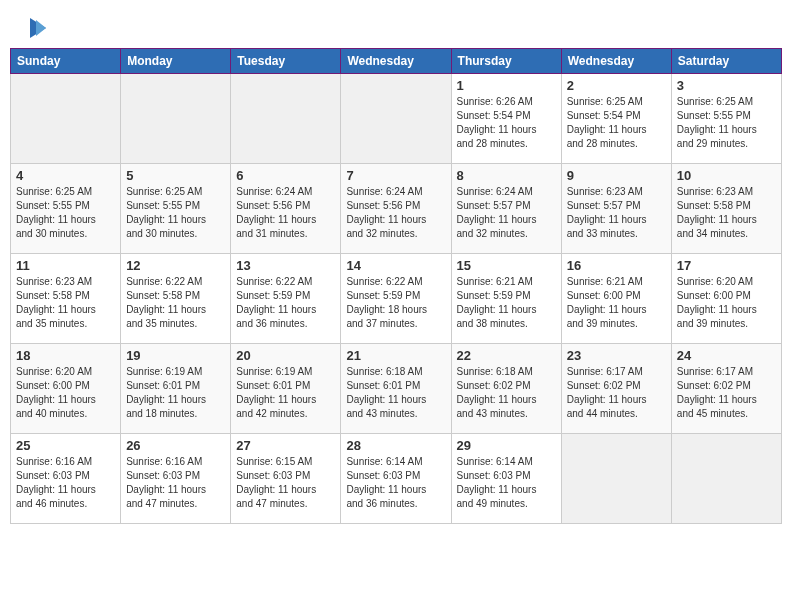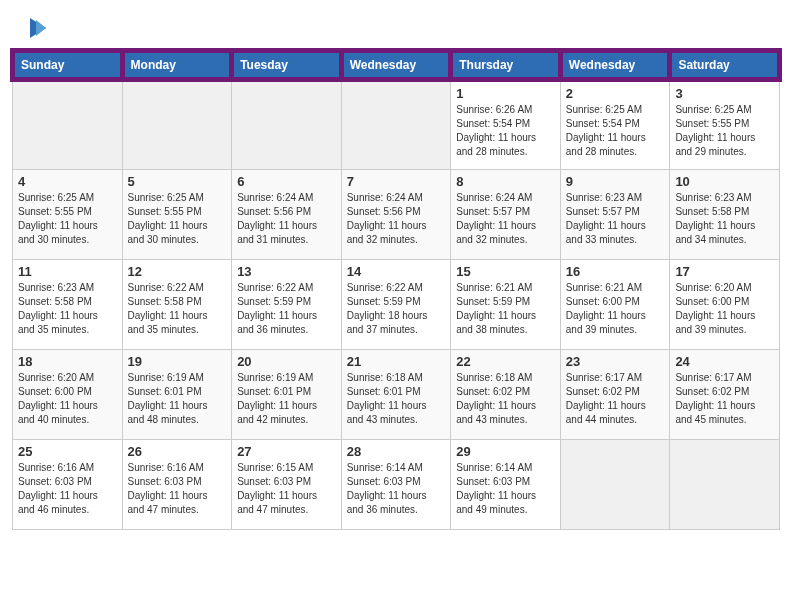--- a/index.html
+++ b/index.html
@@ -50,21 +50,21 @@
       width: 100%;
       border-collapse: collapse;
       font-size: 10.5px;
     }
     thead th {
       background-color: #2e6db4;
       color: #fff;
       text-align: left;
       padding: 5px 6px;
       font-size: 12px;
-      border: 5px solid #701a75;
+      border: 1px solid #701a75;
     }
     tbody td {
       border: 1px solid #ccc;
       vertical-align: top;
       padding: 4px 5px;
       width: calc(100% / 7);
       min-height: 80px;
       height: 90px;
     }
     .day-num {
@@ -141,21 +141,21 @@
         <td><span class="day-num">11</span><span class="cell-text">Sunrise: 6:23 AM</span><br><span class="cell-text">Sunset: 5:58 PM</span><br><span class="cell-text">Daylight: 11 hours and 35 minutes.</span></td>
         <td><span class="day-num">12</span><span class="cell-text">Sunrise: 6:22 AM</span><br><span class="cell-text">Sunset: 5:58 PM</span><br><span class="cell-text">Daylight: 11 hours and 35 minutes.</span></td>
         <td><span class="day-num">13</span><span class="cell-text">Sunrise: 6:22 AM</span><br><span class="cell-text">Sunset: 5:59 PM</span><br><span class="cell-text">Daylight: 11 hours and 36 minutes.</span></td>
         <td><span class="day-num">14</span><span class="cell-text">Sunrise: 6:22 AM</span><br><span class="cell-text">Sunset: 5:59 PM</span><br><span class="cell-text">Daylight: 18 hours and 37 minutes.</span></td>
         <td><span class="day-num">15</span><span class="cell-text">Sunrise: 6:21 AM</span><br><span class="cell-text">Sunset: 5:59 PM</span><br><span class="cell-text">Daylight: 11 hours and 38 minutes.</span></td>
         <td><span class="day-num">16</span><span class="cell-text">Sunrise: 6:21 AM</span><br><span class="cell-text">Sunset: 6:00 PM</span><br><span class="cell-text">Daylight: 11 hours and 39 minutes.</span></td>
         <td><span class="day-num">17</span><span class="cell-text">Sunrise: 6:20 AM</span><br><span class="cell-text">Sunset: 6:00 PM</span><br><span class="cell-text">Daylight: 11 hours and 39 minutes.</span></td>
       </tr>
       <tr>
         <td><span class="day-num">18</span><span class="cell-text">Sunrise: 6:20 AM</span><br><span class="cell-text">Sunset: 6:00 PM</span><br><span class="cell-text">Daylight: 11 hours and 40 minutes.</span></td>
-        <td><span class="day-num">19</span><span class="cell-text">Sunrise: 6:19 AM</span><br><span class="cell-text">Sunset: 6:01 PM</span><br><span class="cell-text">Daylight: 11 hours and 48 minutes.</span></td>
+        <td><span class="day-num">19</span><span class="cell-text">Sunrise: 6:19 AM</span><br><span class="cell-text">Sunset: 6:01 PM</span><br><span class="cell-text">Daylight: 11 hours and 18 minutes.</span></td>
         <td><span class="day-num">20</span><span class="cell-text">Sunrise: 6:19 AM</span><br><span class="cell-text">Sunset: 6:01 PM</span><br><span class="cell-text">Daylight: 11 hours and 42 minutes.</span></td>
         <td><span class="day-num">21</span><span class="cell-text">Sunrise: 6:18 AM</span><br><span class="cell-text">Sunset: 6:01 PM</span><br><span class="cell-text">Daylight: 11 hours and 43 minutes.</span></td>
         <td><span class="day-num">22</span><span class="cell-text">Sunrise: 6:18 AM</span><br><span class="cell-text">Sunset: 6:02 PM</span><br><span class="cell-text">Daylight: 11 hours and 43 minutes.</span></td>
         <td><span class="day-num">23</span><span class="cell-text">Sunrise: 6:17 AM</span><br><span class="cell-text">Sunset: 6:02 PM</span><br><span class="cell-text">Daylight: 11 hours and 44 minutes.</span></td>
         <td><span class="day-num">24</span><span class="cell-text">Sunrise: 6:17 AM</span><br><span class="cell-text">Sunset: 6:02 PM</span><br><span class="cell-text">Daylight: 11 hours and 45 minutes.</span></td>
       </tr>
       <tr>
         <td><span class="day-num">25</span><span class="cell-text">Sunrise: 6:16 AM</span><br><span class="cell-text">Sunset: 6:03 PM</span><br><span class="cell-text">Daylight: 11 hours and 46 minutes.</span></td>
         <td><span class="day-num">26</span><span class="cell-text">Sunrise: 6:16 AM</span><br><span class="cell-text">Sunset: 6:03 PM</span><br><span class="cell-text">Daylight: 11 hours and 47 minutes.</span></td>
         <td><span class="day-num">27</span><span class="cell-text">Sunrise: 6:15 AM</span><br><span class="cell-text">Sunset: 6:03 PM</span><br><span class="cell-text">Daylight: 11 hours and 47 minutes.</span></td>

